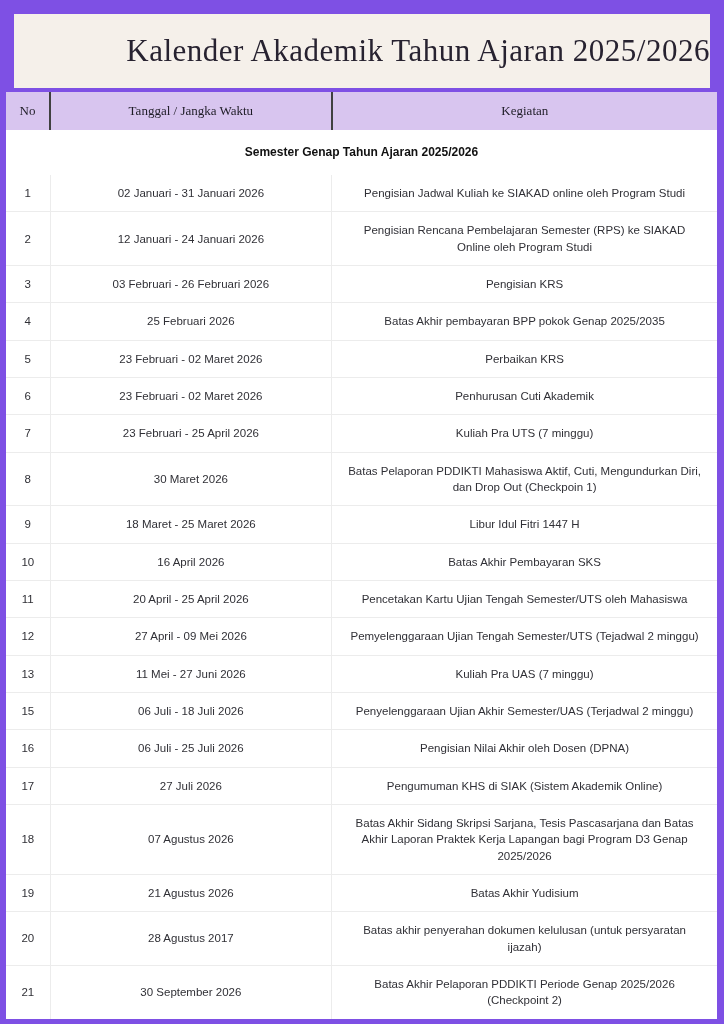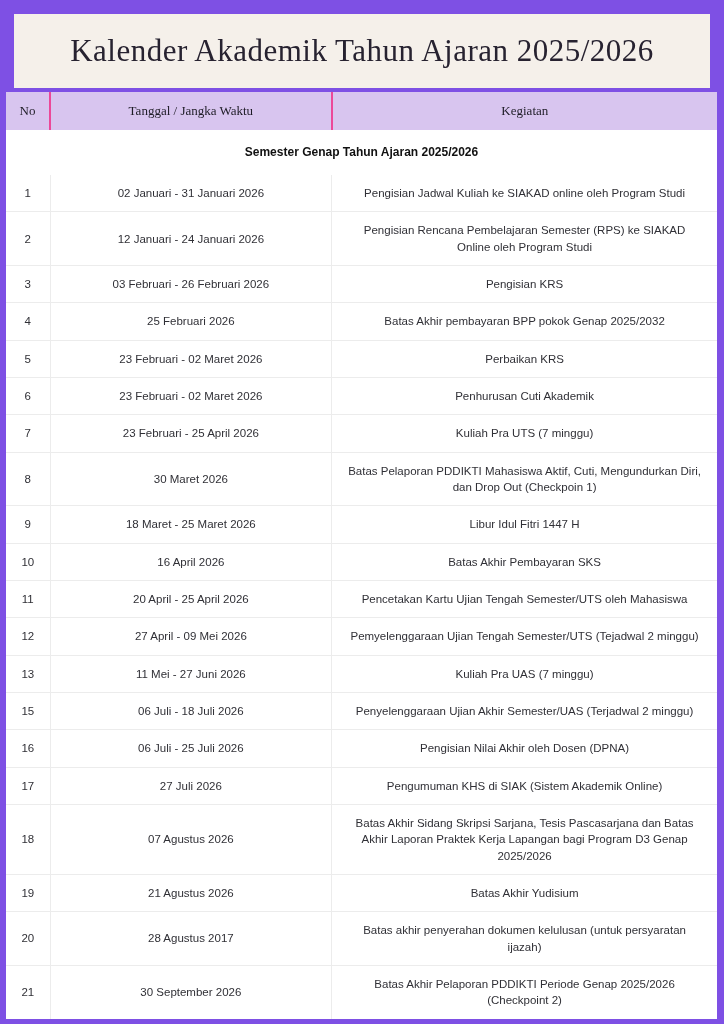--- a/index.html
+++ b/index.html
@@ -20,21 +20,21 @@
     padding:14px 7px 10px 6px;
     font-family:"Liberation Sans","DejaVu Sans",sans-serif;
     color:var(--text-dark);
   }
   .title-box{
     background:var(--title-cream);
     margin:0 7px 4px 8px;
     height:74px;
     display:flex;
     align-items:center;
-    justify-content:center;
+    justify-content:flex-end;
   }
   .title-box h1{
     font-family:"Liberation Serif","DejaVu Serif",serif;
     font-weight:400;
     font-size:31px;
     letter-spacing:.5px;
     color:var(--title-text);
     white-space:nowrap;
   }
   table{
@@ -47,21 +47,21 @@
   col.c-date{width:39.6%;}
   col.c-act{width:54.2%;}
   thead th{
     background:var(--header-lavender);
     font-family:"Liberation Serif","DejaVu Serif",serif;
     font-weight:400;
     font-size:13px;
     color:#1e1c26;
     padding:11px 6px;
     text-align:center;
-    border-right:2px solid #ec4899;
+    border-right:2px solid #404040;
   }
   thead th:last-child{border-right:none;}
   td{
     font-size:11.5px;
     line-height:1.42;
     text-align:center;
     vertical-align:middle;
     padding:10px 14px;
     border-top:1px solid var(--row-divider);
   }
@@ -116,21 +116,21 @@
 
   <tr>
     <td>3</td>
     <td>03 Februari - 26 Februari 2026</td>
     <td>Pengisian KRS</td>
   </tr>
 
   <tr>
     <td>4</td>
     <td>25 Februari 2026</td>
-    <td>Batas Akhir pembayaran BPP pokok Genap 2025/2032</td>
+    <td>Batas Akhir pembayaran BPP pokok Genap 2025/2035</td>
   </tr>
 
   <tr>
     <td>5</td>
     <td>23 Februari - 02 Maret 2026</td>
     <td>Perbaikan KRS</td>
   </tr>
 
   <tr>
     <td>6</td>

